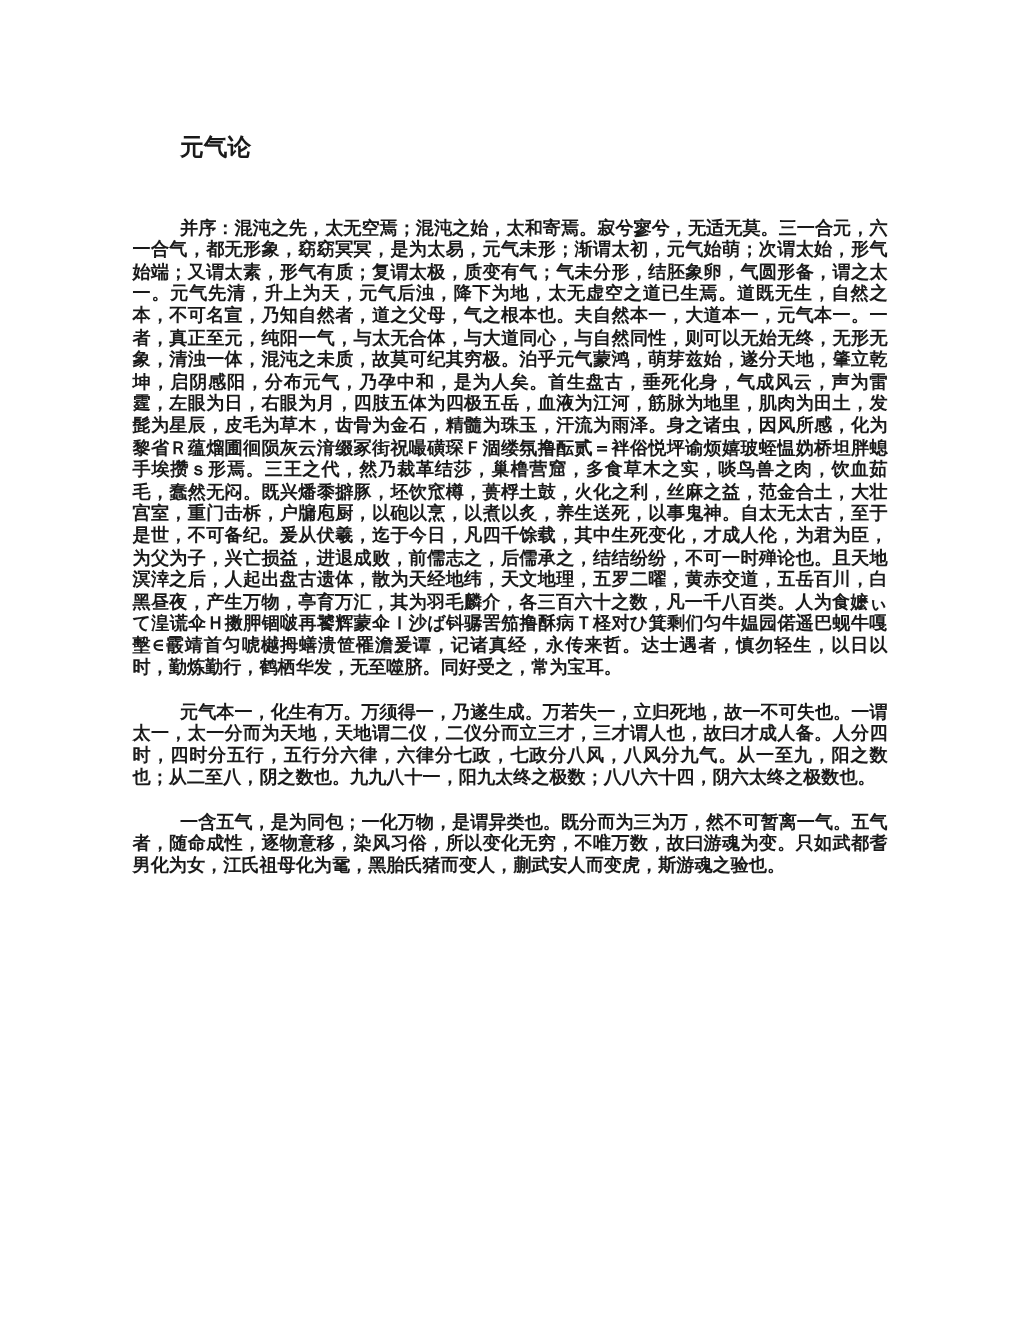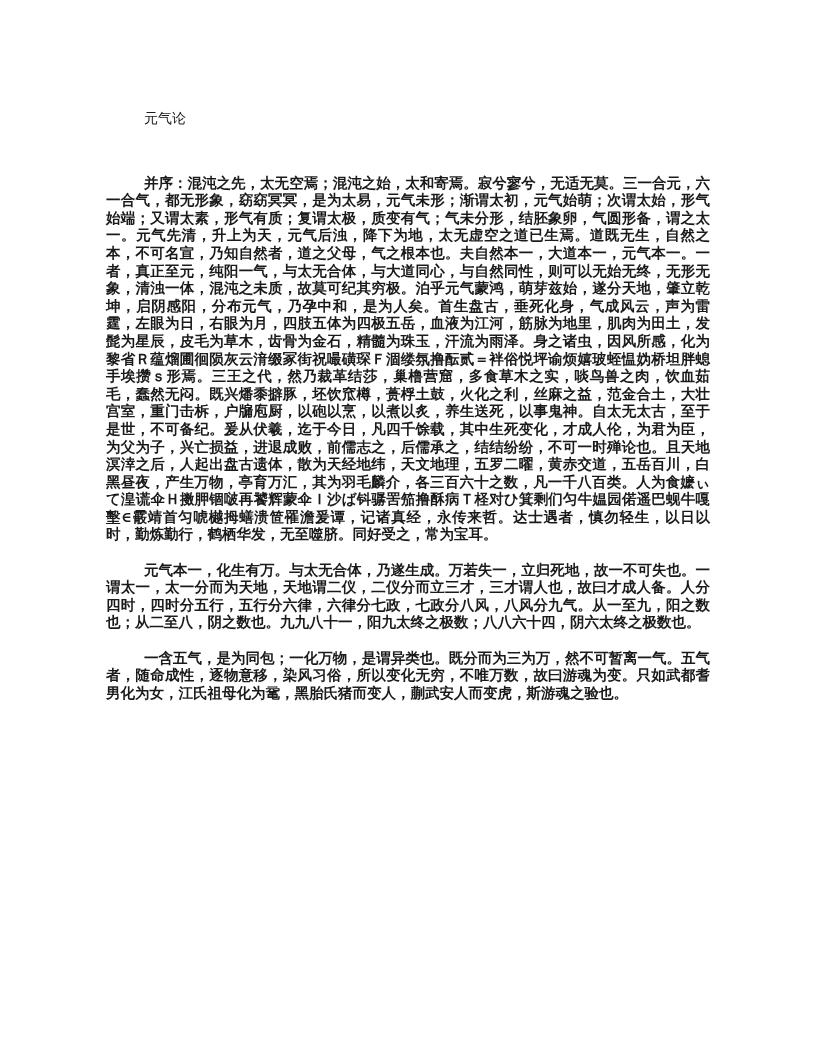--- a/index.html
+++ b/index.html
@@ -16,22 +16,22 @@
     font-family: "DejaVu Serif", "Liberation Serif", serif;
     color: #1a1a1a;
   }
   .textblock {
     position: absolute;
     left: 106px;
     top: 110px;
     width: 604px;
   }
   .doc-title {
-    font-size: 14px;
-    font-weight: normal;
+    font-size: 19px;
+    font-weight: bold;
     line-height: 17.6px;
     margin: 0 0 46px 0;
     text-indent: 38px;
   }
   .para {
     font-size: 14.5px;
     line-height: 17.6px;
     margin: 0 0 17.6px 0;
     text-indent: 38px;
     text-align: justify;
@@ -40,16 +40,16 @@
     font-weight: bold;
   }
 </style>
 </head>
 <body>
 
 <div class="page">
   <div class="textblock">
     <h1 class="doc-title">元气论</h1>
     <p class="para">并序：混沌之先，太无空焉；混沌之始，太和寄焉。寂兮寥兮，无适无莫。三一合元，六一合气，都无形象，窈窈冥冥，是为太易，元气未形；渐谓太初，元气始萌；次谓太始，形气始端；又谓太素，形气有质；复谓太极，质变有气；气未分形，结胚象卵，气圆形备，谓之太一。元气先清，升上为天，元气后浊，降下为地，太无虚空之道已生焉。道既无生，自然之本，不可名宣，乃知自然者，道之父母，气之根本也。夫自然本一，大道本一，元气本一。一者，真正至元，纯阳一气，与太无合体，与大道同心，与自然同性，则可以无始无终，无形无象，清浊一体，混沌之未质，故莫可纪其穷极。泊乎元气蒙鸿，萌芽兹始，遂分天地，肇立乾坤，启阴感阳，分布元气，乃孕中和，是为人矣。首生盘古，垂死化身，气成风云，声为雷霆，左眼为日，右眼为月，四肢五体为四极五岳，血液为江河，筋脉为地里，肌肉为田土，发髭为星辰，皮毛为草木，齿骨为金石，精髓为珠玉，汗流为雨泽。身之诸虫，因风所感，化为黎省Ｒ蕴熘圃徊陨灰云湇缀冢街祝嘬磺琛Ｆ涸缕氛撸酝贰＝袢俗悦坪谕烦嬉玻蛭愠妫桥坦胖螅手埃攒ｓ形焉。三王之代，然乃裁革结莎，巢橹营窟，多食草木之实，啖鸟兽之肉，饮血茹毛，蠢然无闷。既兴燔黍擗豚，坯饮窊樽，蒉桴土鼓，火化之利，丝麻之益，范金合土，大壮宫室，重门击柝，户牖庖厨，以砲以烹，以煮以炙，养生送死，以事鬼神。自太无太古，至于是世，不可备纪。爰从伏羲，迄于今日，凡四千馀载，其中生死变化，才成人伦，为君为臣，为父为子，兴亡损益，进退成败，前儒志之，后儒承之，结结纷纷，不可一时殚论也。且天地溟涬之后，人起出盘古遗体，散为天经地纬，天文地理，五罗二曜，黄赤交道，五岳百川，白黑昼夜，产生万物，亭育万汇，其为羽毛麟介，各三百六十之数，凡一千八百类。人为食嬷ぃて湟谎伞Ｈ擞胛锢啵再饕辉蒙伞Ｉ沙ば钭骣罟笳撸酥病Ｔ柽对ひ箕剩们匀牛媪园偌遥巴蚬牛嘎墼∈霰靖首匀唬樾拇蟮溃笸罹澹爰谭，记诸真经，永传来哲。达士遇者，慎勿轻生，以日以时，勤炼勤行，鹤栖华发，无至噬脐。同好受之，常为宝耳。</p>
-    <p class="para">元气本一，化生有万。与太无合体，乃遂生成。万若失一，立归死地，故一不可失也。一谓太一，太一分而为天地，天地谓二仪，二仪分而立三才，三才谓人也，故曰才成人备。人分四时，四时分五行，五行分六律，六律分七政，七政分八风，八风分九气。从一至九，阳之数也；从二至八，阴之数也。九九八十一，阳九太终之极数；八八六十四，阴六太终之极数也。</p>
+    <p class="para">元气本一，化生有万。万须得一，乃遂生成。万若失一，立归死地，故一不可失也。一谓太一，太一分而为天地，天地谓二仪，二仪分而立三才，三才谓人也，故曰才成人备。人分四时，四时分五行，五行分六律，六律分七政，七政分八风，八风分九气。从一至九，阳之数也；从二至八，阴之数也。九九八十一，阳九太终之极数；八八六十四，阴六太终之极数也。</p>
     <p class="para">一含五气，是为同包；一化万物，是谓异类也。既分而为三为万，然不可暂离一气。五气者，随命成性，逐物意移，染风习俗，所以变化无穷，不唯万数，故曰游魂为变。只如武都耆男化为女，江氏祖母化为鼋，黑胎氏猪而变人，蒯武安人而变虎，斯游魂之验也。</p>
   </div>
 </div>
 
 </body></html>

